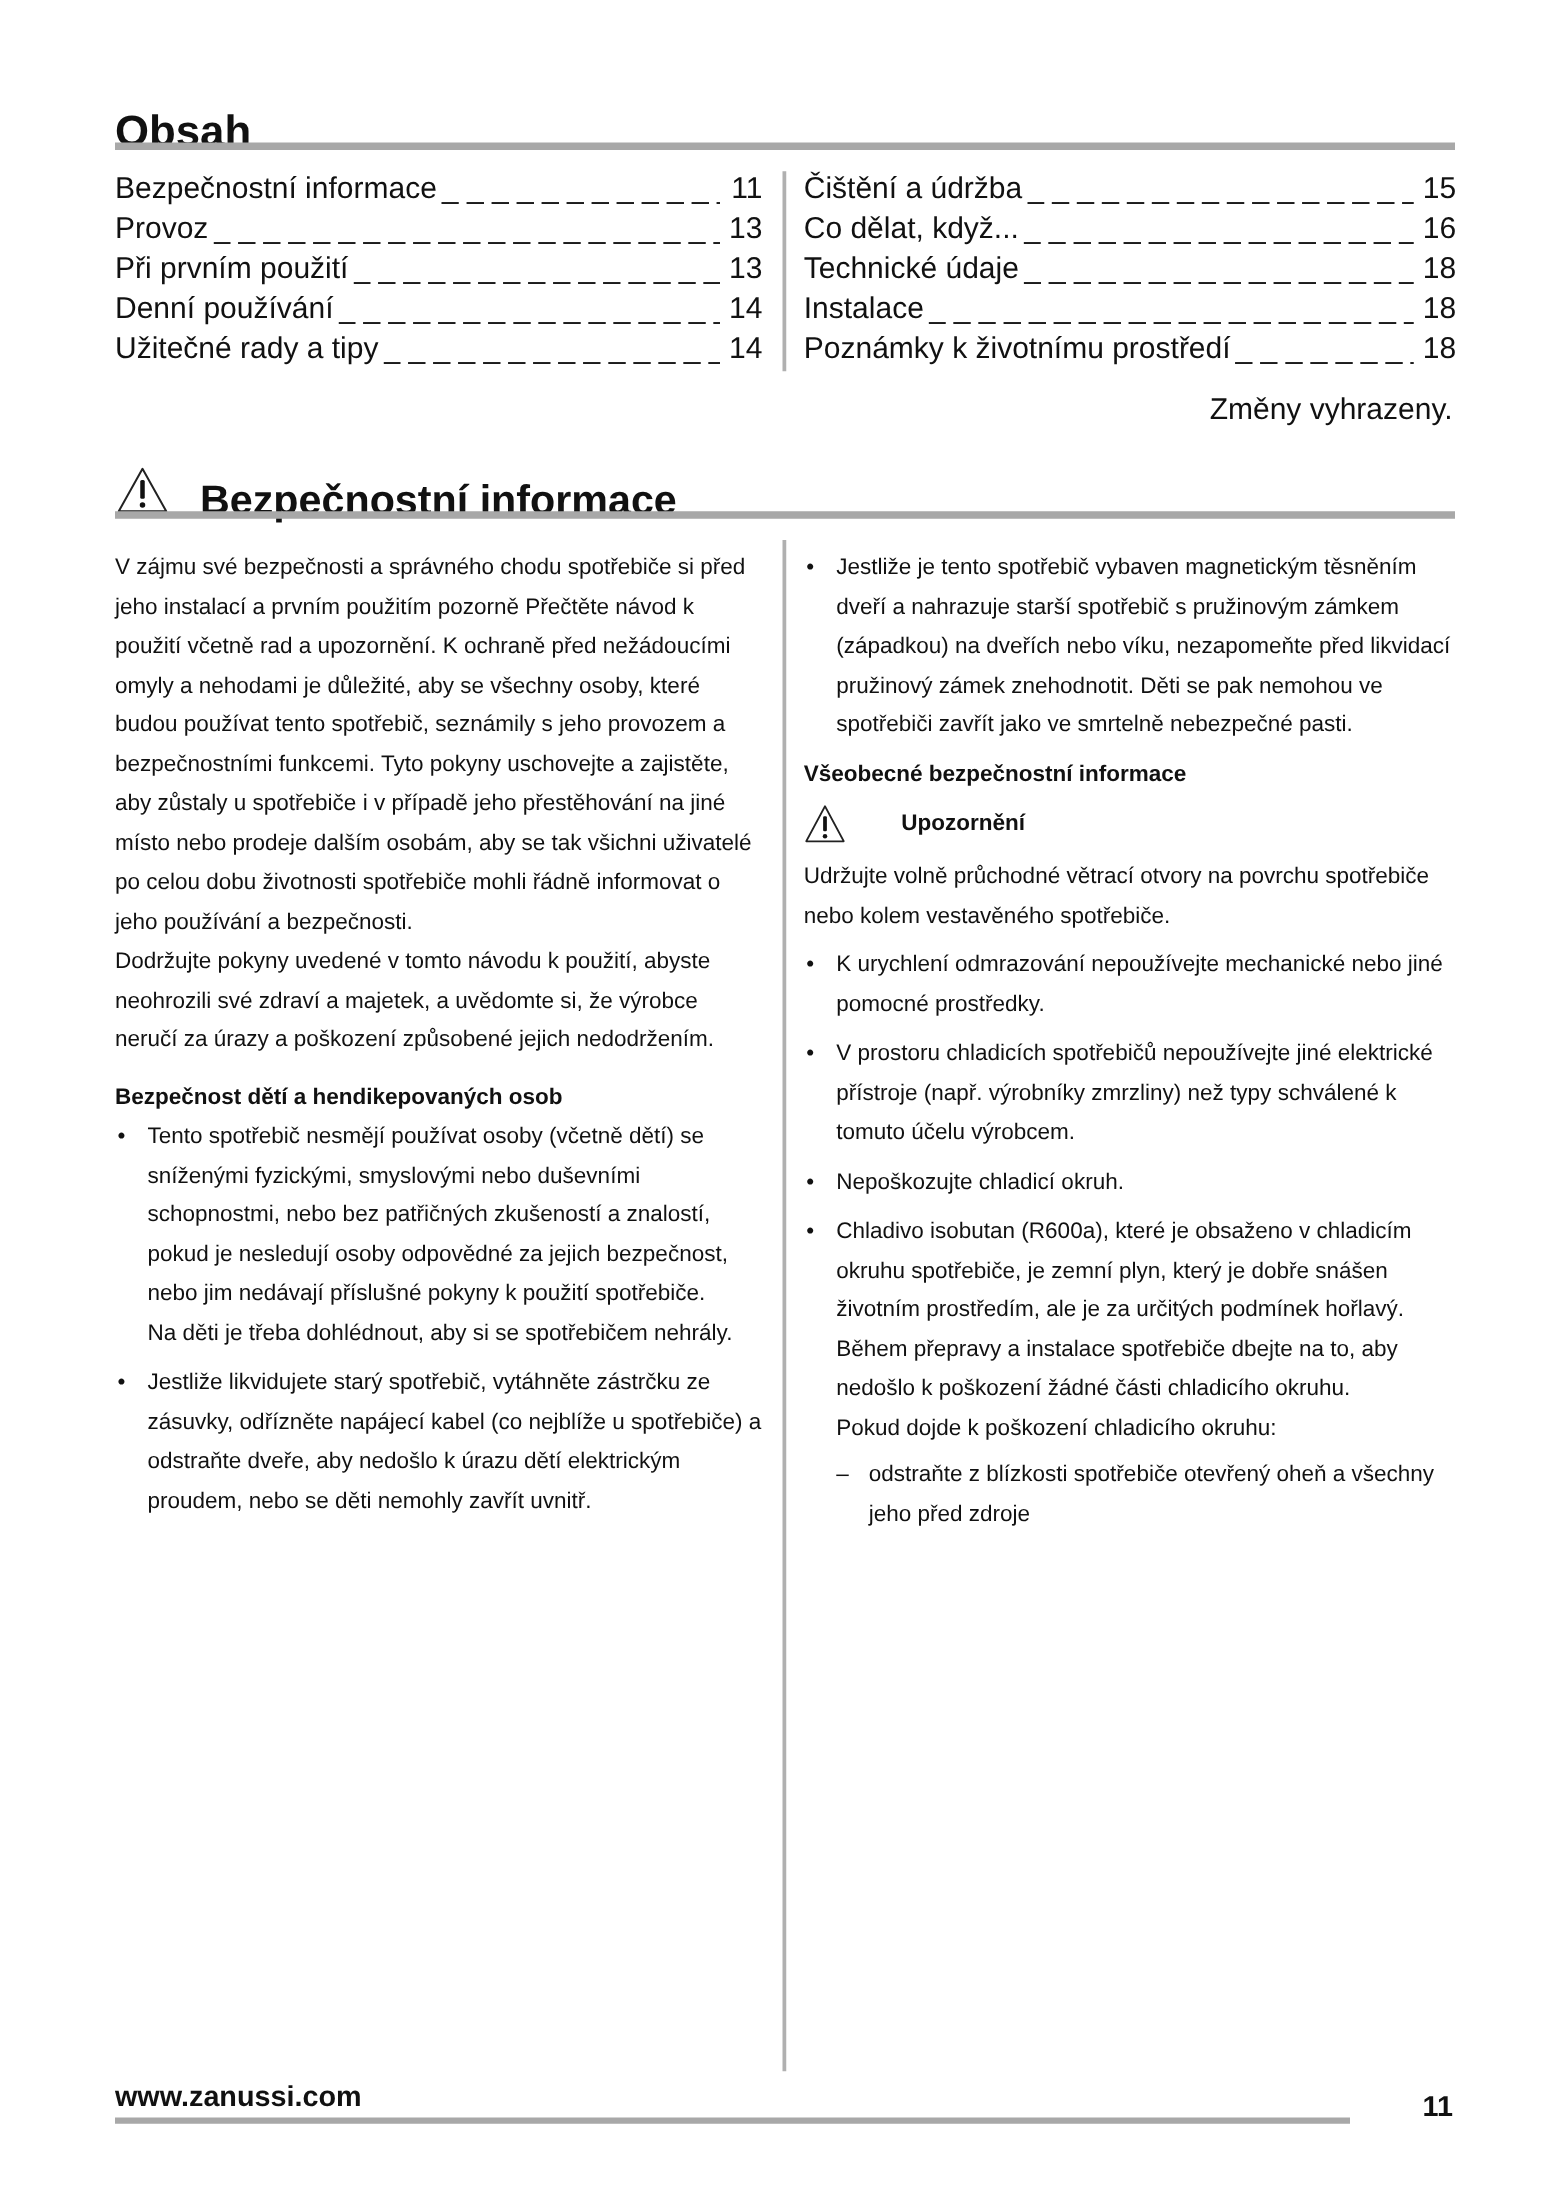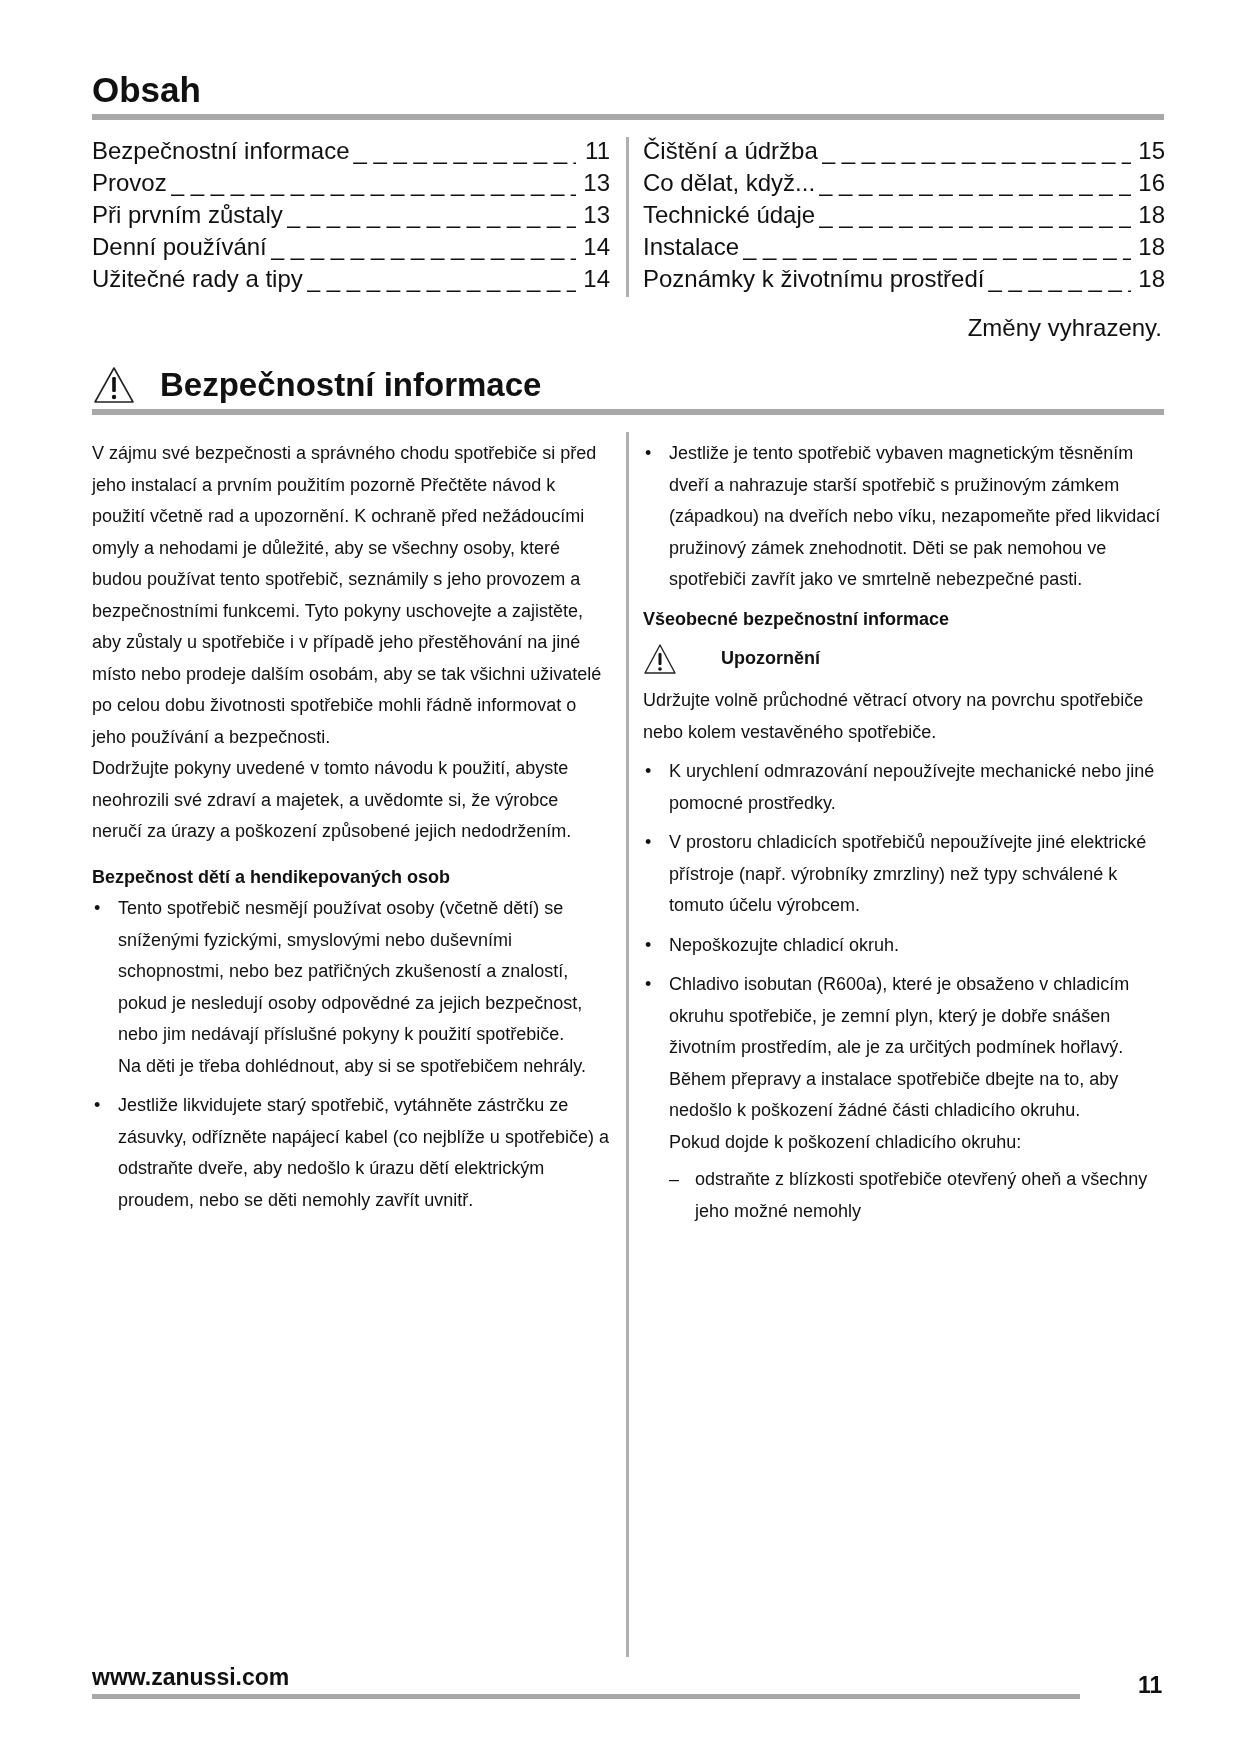--- a/index.html
+++ b/index.html
@@ -1,19 +1,19 @@
 <!DOCTYPE html>
 <html><head>
 <meta charset="utf-8">
 <style>
   html, body { margin:0; padding:0; background:#ffffff; }
   body { width:1240px; height:1754px; position:relative; overflow:hidden;
          font-family:"Liberation Sans", sans-serif; color:#111; }
   .abs { position:absolute; }
-  .h1 { font-weight:bold; font-size:35px; }
+  .h1 { font-weight:bold; font-size:35px;margin-top:16px; }
   .rule { position:absolute; height:6px; background:#a8a8a8; }
   .vrule { position:absolute; width:3px; background:#b0b0b0; }
   .toc { position:absolute; font-size:24px; line-height:32px; }
   .toc-row { display:flex; white-space:nowrap; }
   .toc-row .lbl { flex:0 0 auto; }
   .toc-row .lead { flex:1 1 auto; overflow:hidden; margin:0 4px; letter-spacing:0px; }
   .toc-row .lead::after { content:"_ _ _ _ _ _ _ _ _ _ _ _ _ _ _ _ _ _ _ _ _ _ _ _ _ _ _ _ _ _ _ _ _ _ _ _ _ _ _ _"; white-space:nowrap; }
   .toc-row .pg { flex:0 0 auto; width:30px; text-align:right; }
   .col { position:absolute; font-size:18px; line-height:31.5px; }
   .col p { margin:0; }
@@ -40,21 +40,21 @@
       <span class="lbl">Bezpečnostní informace</span>
       <span class="lead"></span>
       <span class="pg">11</span>
     </div>
   <div class="toc-row">
       <span class="lbl">Provoz</span>
       <span class="lead"></span>
       <span class="pg">13</span>
     </div>
   <div class="toc-row">
-      <span class="lbl">Při prvním zůstaly</span>
+      <span class="lbl">Při prvním použití</span>
       <span class="lead"></span>
       <span class="pg">13</span>
     </div>
   <div class="toc-row">
       <span class="lbl">Denní používání</span>
       <span class="lead"></span>
       <span class="pg">14</span>
     </div>
   <div class="toc-row">
       <span class="lbl">Užitečné rady a tipy</span>
@@ -135,21 +135,21 @@
   <p style="margin-bottom:8px;">Udržujte volně průchodné větrací otvory na povrchu spotřebiče nebo kolem vestavěného spotřebiče.</p>
   <ul class="b">
     <li><span>K urychlení odmrazování nepoužívejte mechanické nebo jiné pomocné prostředky.</span></li>
     <li><span>V prostoru chladicích spotřebičů nepoužívejte jiné elektrické přístroje (např. výrobníky zmrzliny) než typy schválené k tomuto účelu výrobcem.</span></li>
     <li><span>Nepoškozujte chladicí okruh.</span></li>
     <li>
       <span>Chladivo isobutan (R600a), které je obsaženo v chladicím okruhu spotřebiče, je zemní plyn, který je dobře snášen životním prostředím, ale je za určitých podmínek hořlavý.</span><br>
       <span>Během přepravy a instalace spotřebiče dbejte na to, aby nedošlo k poškození žádné části chladicího okruhu.</span><br>
       <span>Pokud dojde k poškození chladicího okruhu:</span>
       <ul class="d">
-        <li>odstraňte z blízkosti spotřebiče otevřený oheň a všechny jeho možné nemohly</li>
+        <li>odstraňte z blízkosti spotřebiče otevřený oheň a všechny jeho před zdroje</li>
       </ul>
     </li>
   </ul>
 </div>
 
 <div class="footer-url" style="left:92px; top:1664px;">www.zanussi.com</div>
 <div class="rule" style="left:92px; top:1694px; width:988px; height:5px;"></div>
 <div class="pageno" style="left:1138px; top:1672px;">11</div>
 
 </body></html>

